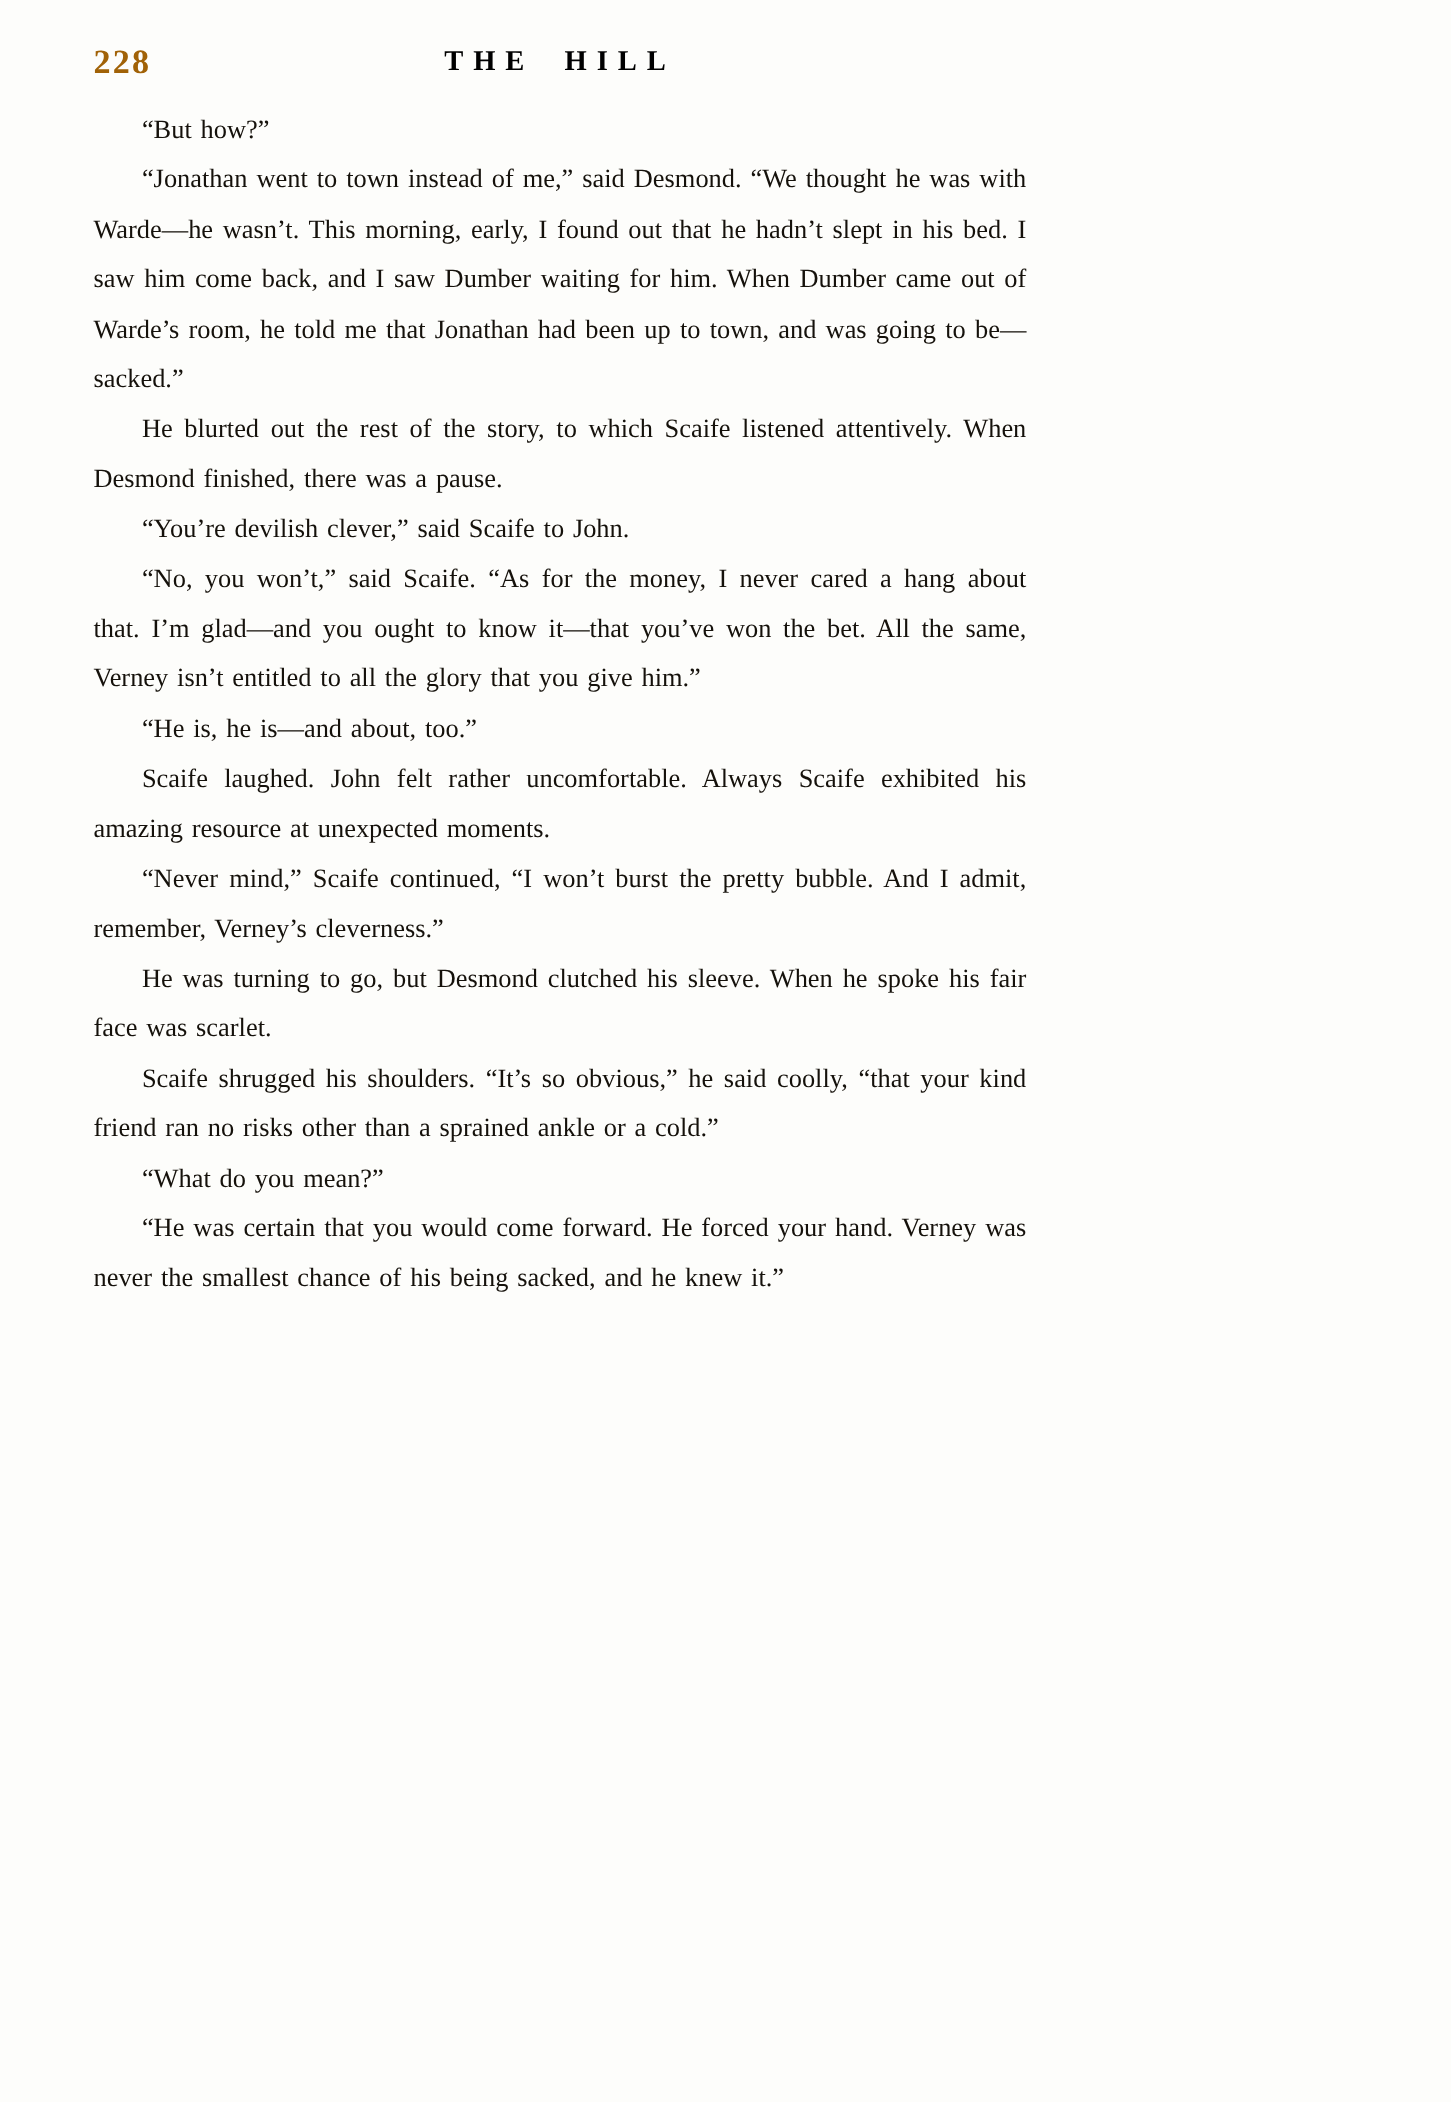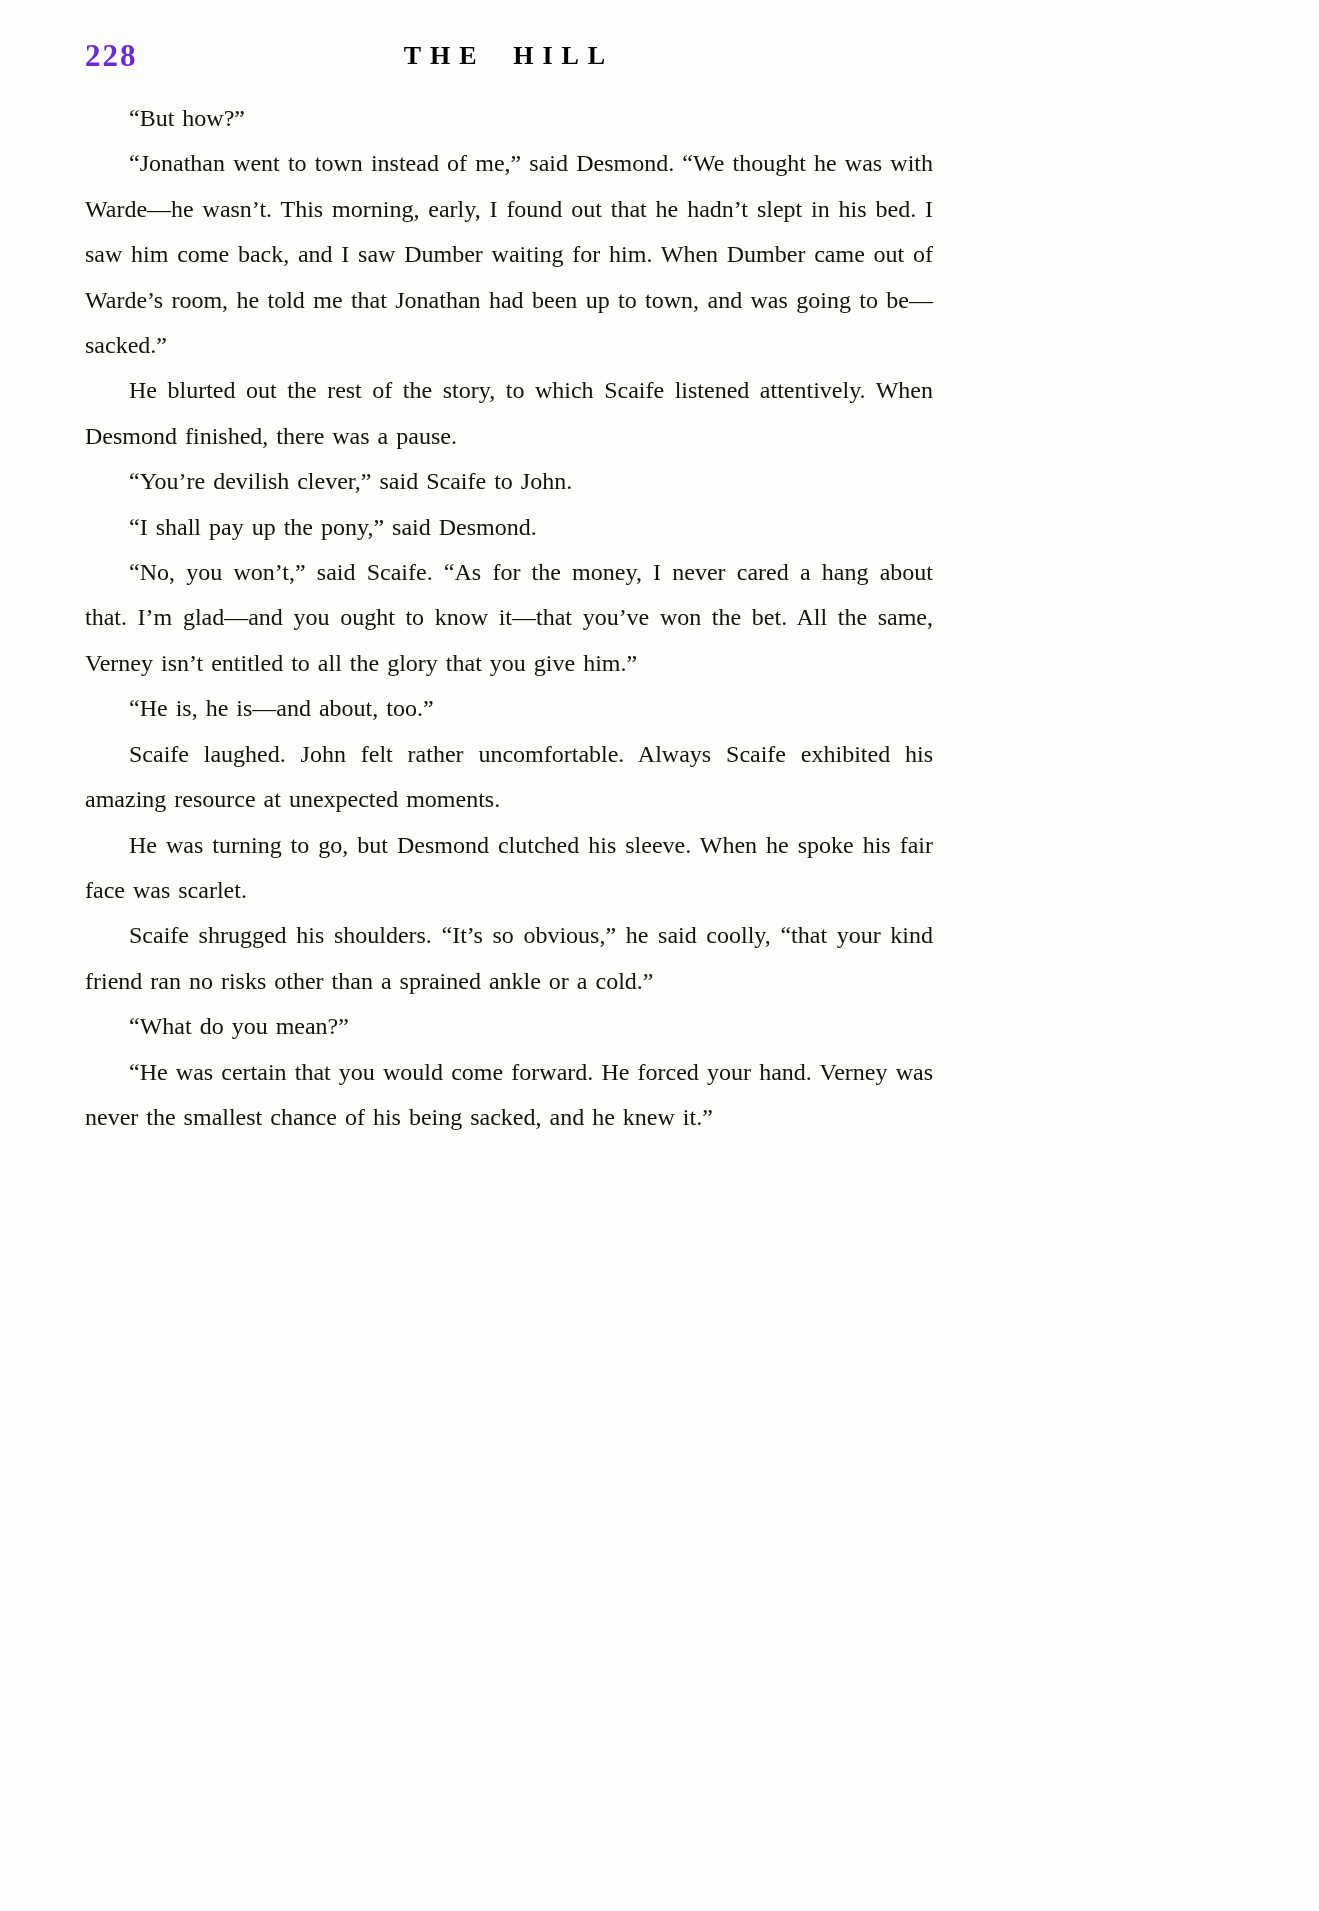--- a/index.html
+++ b/index.html
@@ -33,21 +33,21 @@
       position: relative;
       height: 44px;
     }
     .page-num {
       position: absolute;
       left: 0;
       top: 0;
       font-size: 31px;
       font-weight: 700;
       letter-spacing: 2px;
-      color: #6d28d9;
+      color: #a16207;
     }
     .running-title {
       position: absolute;
       left: 0;
       right: 0;
       top: 3px;
       text-align: center;
       font-size: 26px;
       font-weight: 700;
       letter-spacing: 9px;
@@ -76,24 +76,24 @@
     <header class="header">
       <span class="page-num">228</span>
       <span class="running-title">THE HILL</span>
     </header>
 
     <div class="body-text">
       <p>“But how?”</p>
       <p>“Jonathan went to town instead of me,” said Desmond. “We thought he was with Warde—he wasn’t. This morning, early, I found out that he hadn’t slept in his bed. I saw him come back, and I saw Dumber waiting for him. When Dumber came out of Warde’s room, he told me that Jonathan had been up to town, and was going to be—sacked.”</p>
       <p>He blurted out the rest of the story, to which Scaife listened attentively. When Desmond finished, there was a pause.</p>
       <p>“You’re devilish clever,” said Scaife to John.</p>
-      <p>“I shall pay up the pony,” said Desmond.</p>
       <p>“No, you won’t,” said Scaife. “As for the money, I never cared a hang about that. I’m glad—and you ought to know it—that you’ve won the bet. All the same, Verney isn’t entitled to all the glory that you give him.”</p>
       <p>“He is, he is—and about, too.”</p>
       <p>Scaife laughed. John felt rather uncomfortable. Always Scaife exhibited his amazing resource at unexpected moments.</p>
+      <p>“Never mind,” Scaife continued, “I won’t burst the pretty bubble. And I admit, remember, Verney’s cleverness.”</p>
       <p>He was turning to go, but Desmond clutched his sleeve. When he spoke his fair face was scarlet.</p>
       <p>Scaife shrugged his shoulders. “It’s so obvious,” he said coolly, “that your kind friend ran no risks other than a sprained ankle or a cold.”</p>
       <p>“What do you mean?”</p>
       <p>“He was certain that you would come forward. He forced your hand. Verney was never the smallest chance of his being sacked, and he knew it.”</p>
     </div>
 
   </div>
 </div>
 
 </body></html>

